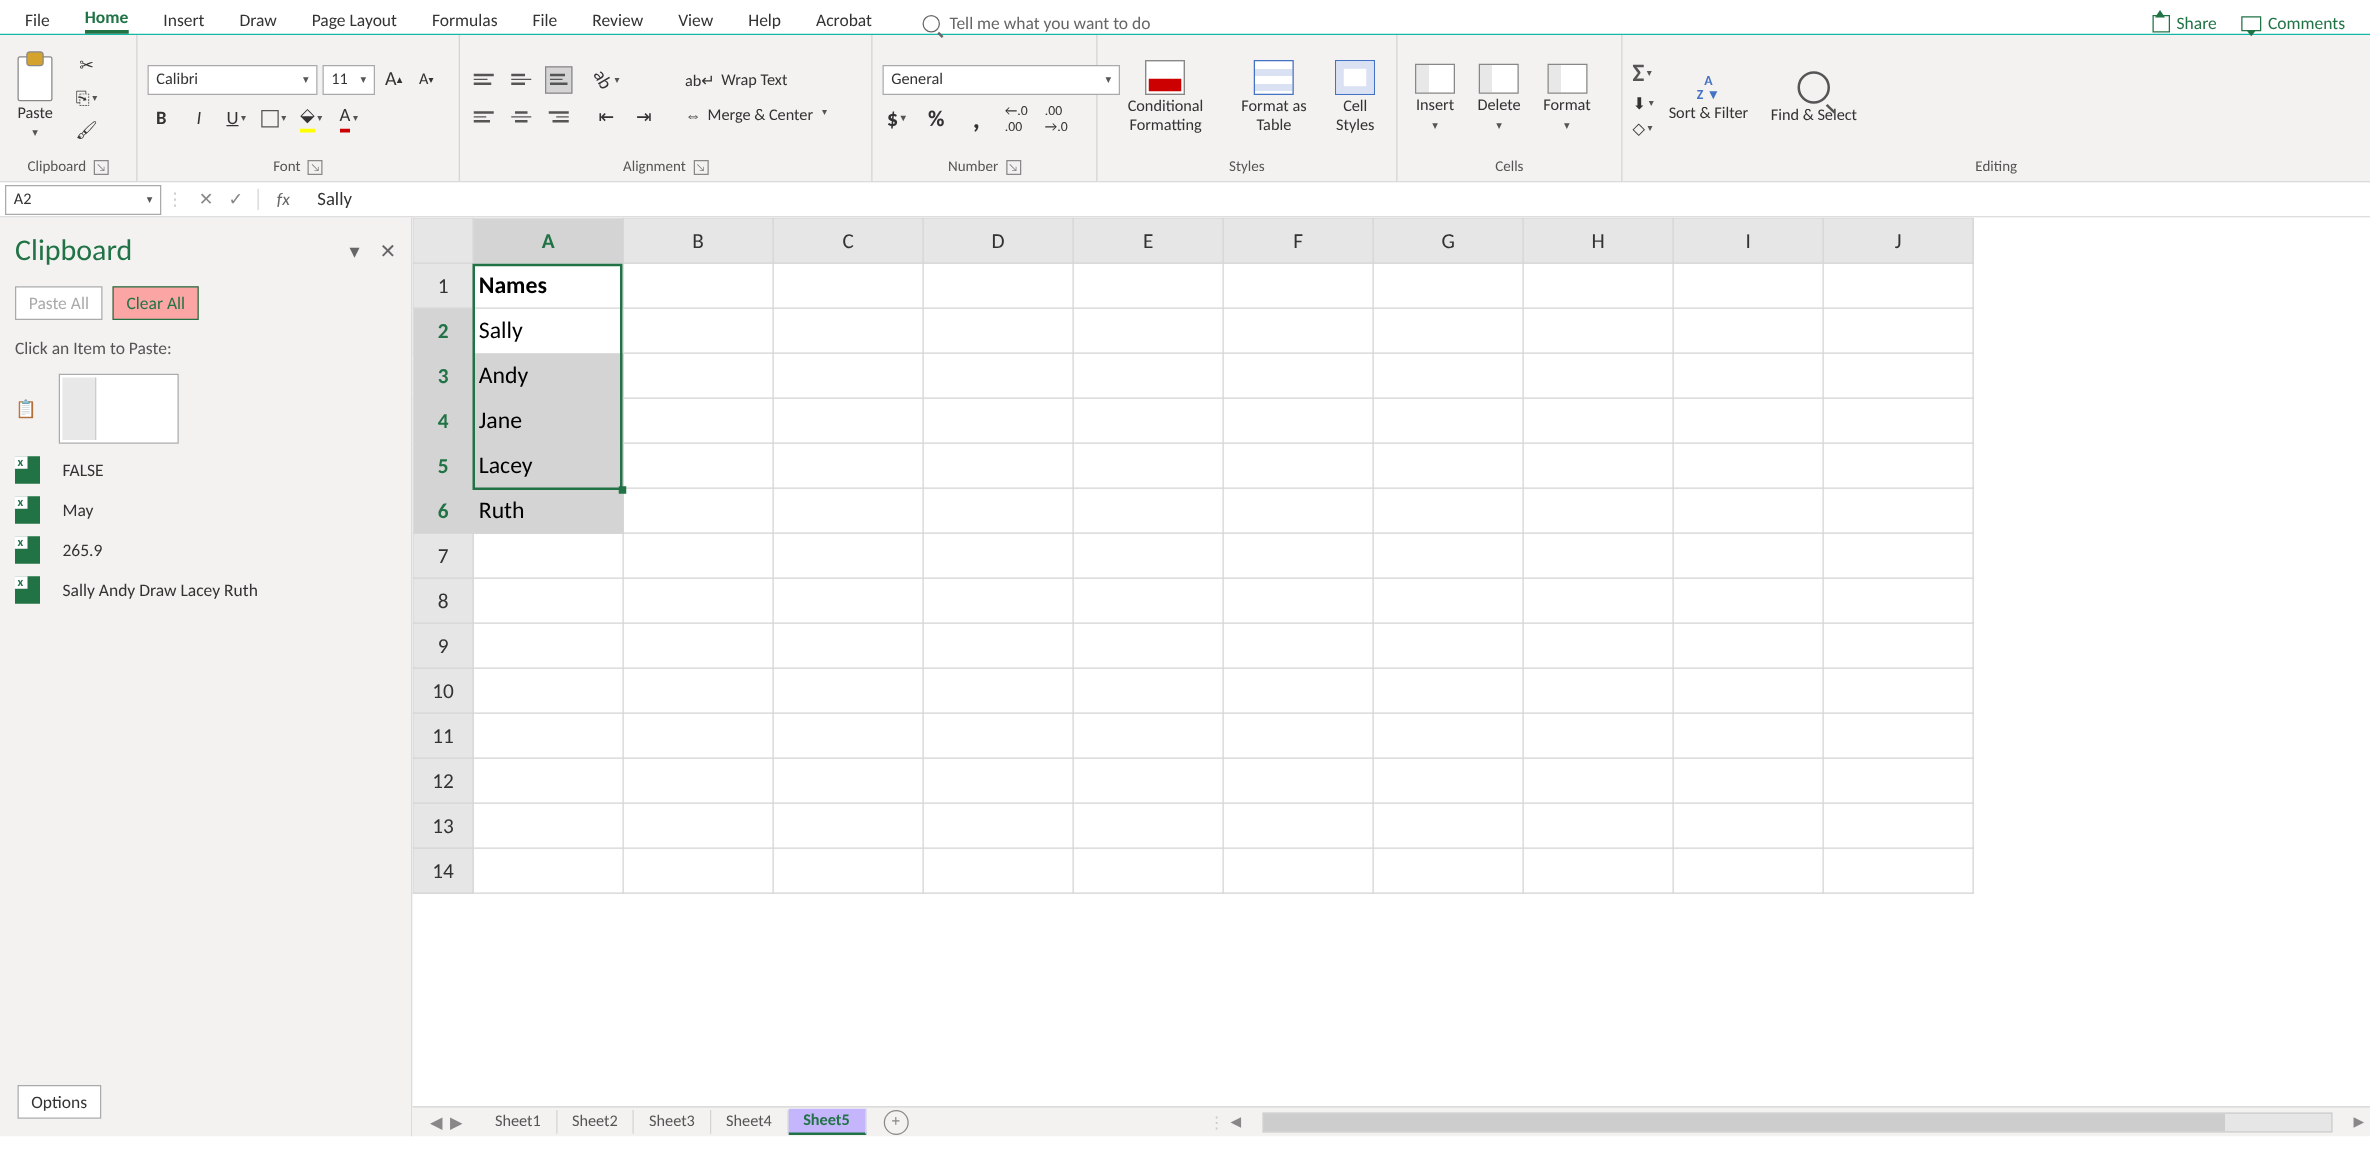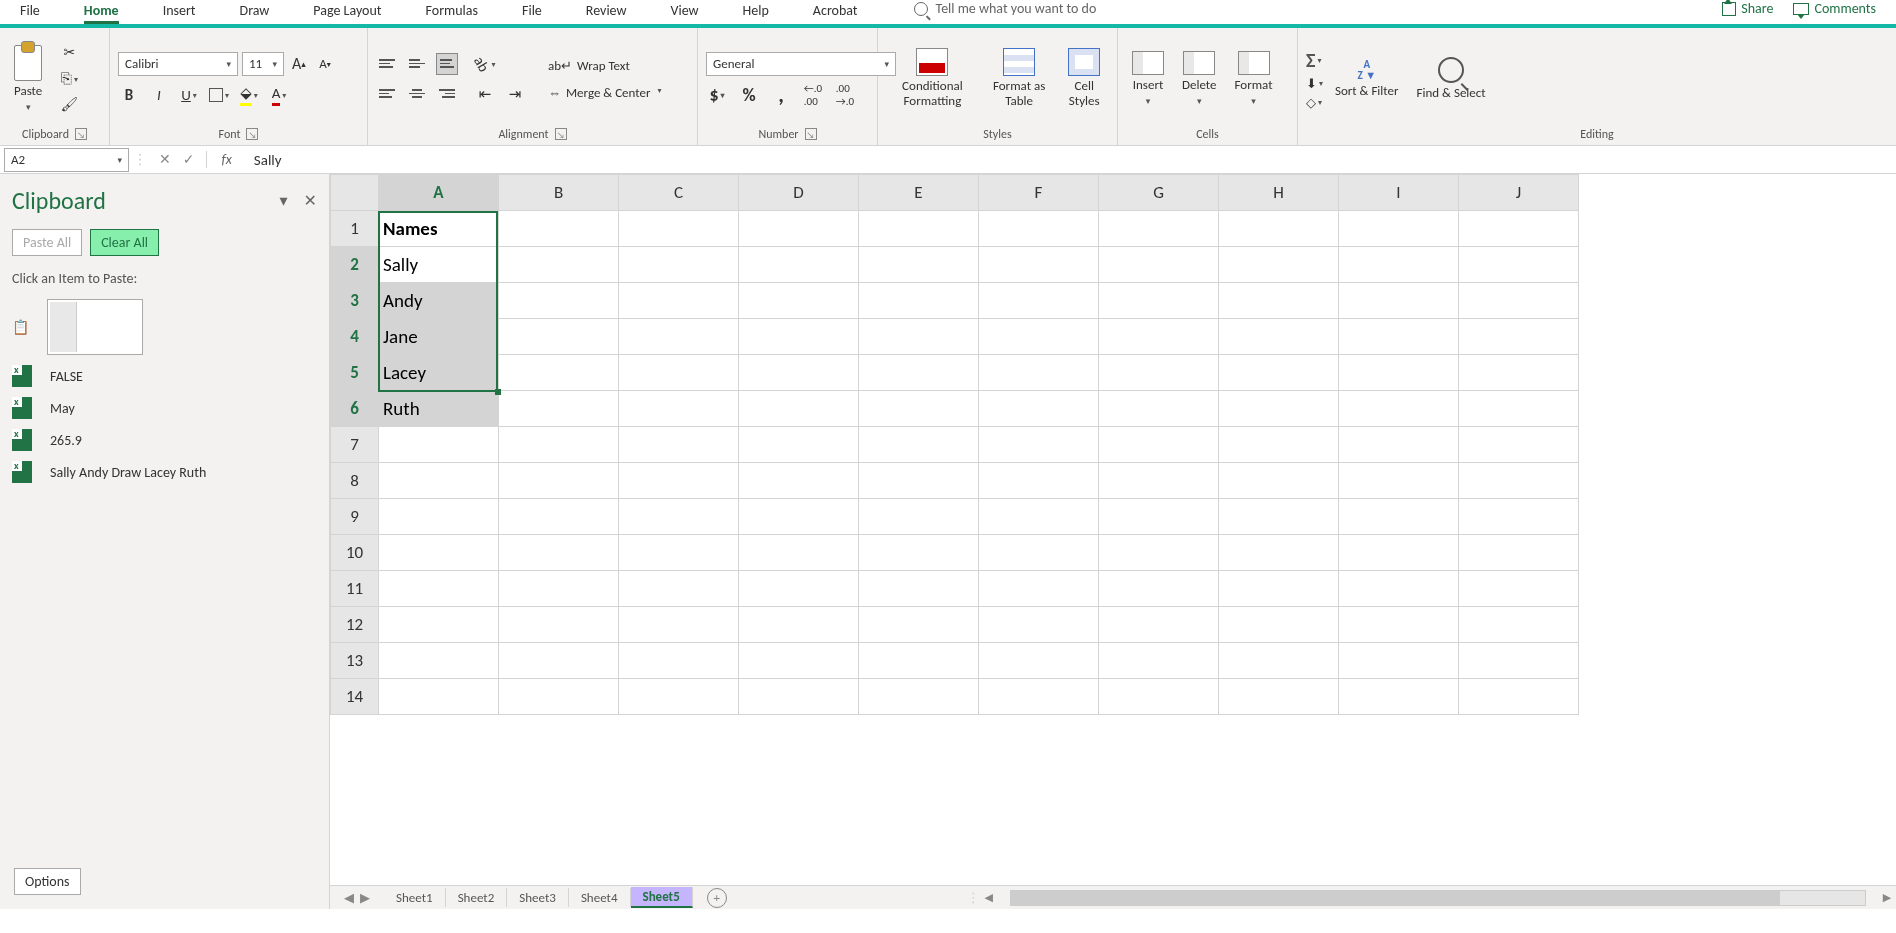--- a/index.html
+++ b/index.html
@@ -1,37 +1,37 @@
 <!DOCTYPE html>
 <html><head>
 <meta charset="utf-8">
 <style>
 *{box-sizing:border-box;margin:0;padding:0;font-family:"Segoe UI",Calibri,sans-serif}
 body{background:#fff;overflow:hidden;width:1896px;height:933px;font-size:14px;color:#333}
-.menubar{display:flex;align-items:flex-start;height:28px;background:#fff;border-bottom:4px solid #14b8a6;padding:0 20px;gap:44px}
+.menubar{display:flex;align-items:flex-end;height:28px;background:#fff;border-bottom:1px solid #14b8a6;padding:0 20px;gap:28px}
 .menubar .tab{font-size:14px;cursor:pointer;color:#333;padding:2px 0}
 .menubar .tab.active{color:#217346;font-weight:600;border-bottom:3px solid #217346}
 .tell-me{display:flex;align-items:center;gap:8px;color:#666;margin-left:12px}
 .tell-me-icon{width:14px;height:14px;border:1.5px solid #666;border-radius:50%;position:relative}
 .tell-me-icon::after{content:"";position:absolute;bottom:-4px;right:-4px;width:5px;height:1.5px;background:#666;transform:rotate(45deg)}
 .right-actions{margin-left:auto;display:flex;gap:20px;align-items:center;color:#217346;font-size:14px}
 .right-actions .act{display:flex;align-items:center;gap:5px;cursor:pointer}
 .ribbon{display:flex;height:118px;background:#f3f2f1;border-bottom:1px solid #d4d4d4}
 .group{border-right:1px solid #d4d4d4;display:flex;flex-direction:column;padding:4px 8px 2px}
 .group-body{flex:1;display:flex;align-items:center;gap:6px}
 .group-label{font-size:12px;color:#555;text-align:center;padding:2px 0;display:flex;justify-content:center;align-items:center;gap:6px}
 .dlg-launch{width:12px;height:12px;border:1px solid #888;font-size:9px;display:flex;align-items:center;justify-content:center;color:#888}
 .big-btn{display:flex;flex-direction:column;align-items:center;justify-content:center;gap:3px;padding:2px 6px;cursor:pointer;font-size:13px;text-align:center;line-height:1.15}
 .paste-icon{width:28px;height:36px;border:1.5px solid #888;border-radius:2px;background:#fff;position:relative}
 .paste-icon::before{content:"";position:absolute;top:-5px;left:6px;right:6px;height:10px;background:#d4a32e;border:1.5px solid #888;border-radius:3px}
 .small-stack{display:flex;flex-direction:column;gap:4px;margin-left:4px}
 .small-btn{width:22px;height:22px;display:flex;align-items:center;justify-content:center;cursor:pointer;font-size:14px}
 .font-row{display:flex;gap:4px;align-items:center}
 .font-sel{height:24px;border:1px solid #aaa;background:#fff;font-size:13px;padding:0 6px;display:flex;align-items:center;justify-content:space-between}
-.font-name{width:120px}
+.font-name{width:136px}
 .font-size{width:42px}
 .caret{font-size:9px;color:#555}
 .font-tools{display:flex;gap:8px;margin-top:8px}
 .tool{width:22px;height:22px;display:flex;align-items:center;justify-content:center;cursor:pointer;font-size:15px;color:#333}
 .split{display:flex;align-items:center}
 .drop-caret{font-size:8px;color:#555;margin-left:2px}
 .align-grid{display:flex;flex-direction:column;gap:8px}
 .align-row{display:flex;gap:8px}
 .align-btn{width:22px;height:22px;cursor:pointer;display:flex;flex-direction:column;justify-content:center;gap:2px;padding:3px}
 .align-btn span{height:1.5px;background:#555}
@@ -48,21 +48,21 @@
 .fx-btns{display:flex;gap:12px;padding:0 12px;color:#888;align-items:center}
 .fx-label{font-style:italic;color:#666;padding:0 14px;border-left:1px solid #d4d4d4}
 .formula-input{flex:1;padding:0 8px;font-size:15px;height:24px;display:flex;align-items:center}
 .main{display:flex;height:calc(933px - 28px - 118px - 28px - 24px)}
 .clip-pane{width:330px;background:#f3f2f1;border-right:1px solid #d4d4d4;padding:12px;display:flex;flex-direction:column;position:relative}
 .clip-title{font-size:24px;color:#217346;display:flex;align-items:center;justify-content:space-between}
 .clip-title-btns{display:flex;gap:16px;font-size:16px;color:#666}
 .clip-actions{display:flex;gap:8px;margin:14px 0}
 .clip-btn{border:1px solid #aaa;padding:4px 10px;font-size:14px;background:#fff;cursor:pointer}
 .clip-btn.disabled{color:#aaa}
-.clip-btn.clear{background:#86efac;border-color:#217346;color:#217346}
+.clip-btn.clear{background:#fca5a5;border-color:#217346;color:#217346}
 .clip-hint{font-size:14px;color:#555;margin-bottom:12px}
 .clip-items{display:flex;flex-direction:column;gap:10px}
 .clip-item{display:flex;align-items:center;gap:18px;font-size:14px;color:#333;cursor:pointer}
 .clip-item-icon{width:20px;height:22px;background:#217346;position:relative}
 .clip-item-icon::before{content:"";position:absolute;top:0;left:0;width:10px;height:10px;background:#fff}
 .clip-item-icon::after{content:"x";position:absolute;top:-2px;left:2px;font-size:10px;color:#217346;font-weight:bold}
 .clip-preview{width:96px;height:56px;border:1px solid #aaa;background:#fff;display:flex;padding:2px}
 .clip-preview-inner{width:30%;background:#e8e8e8;border-right:1px solid #ccc}
 .options-btn{position:absolute;bottom:14px;left:14px;border:1px solid #aaa;padding:4px 10px;font-size:14px;background:#fff;cursor:pointer}
 .sheet-area{flex:1;display:flex;flex-direction:column;background:#fff;position:relative}

